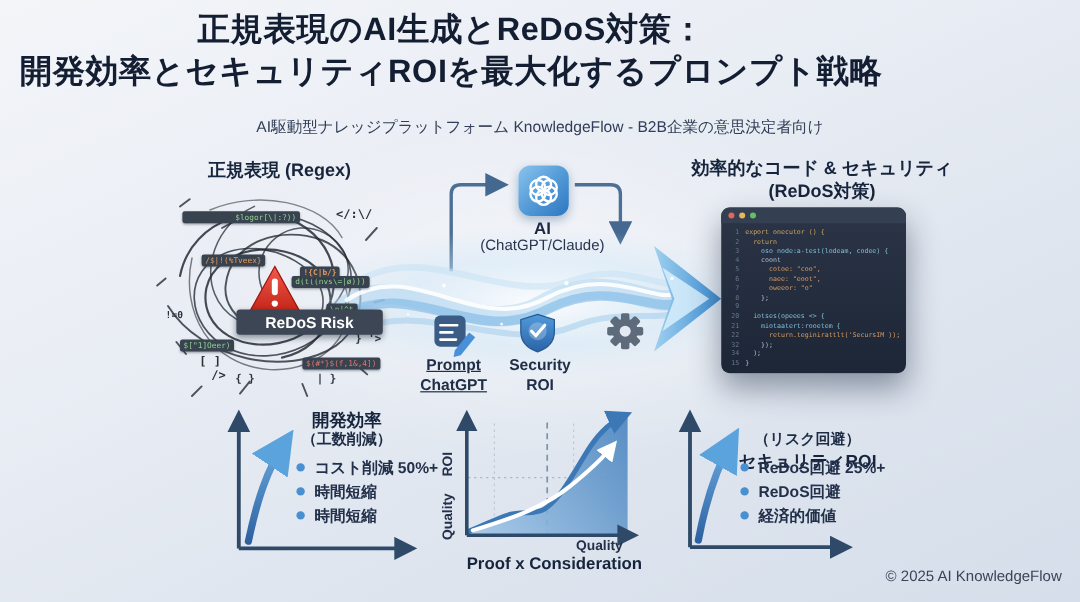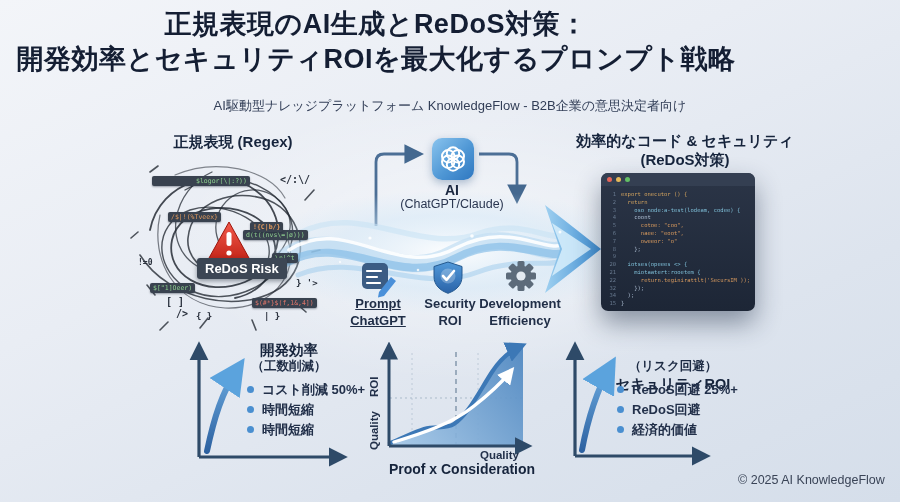--- a/index.html
+++ b/index.html
@@ -20,21 +20,21 @@
   
   .sec-h{font-weight:800;font-size:15px;color:#16243c;text-align:center;}
   
   .chip{position:absolute;background:#39424f;border-radius:2px;padding:1px 3px;
         font-family:"DejaVu Sans Mono", monospace;font-size:6.5px;line-height:8px;
         box-shadow:0 1px 2px rgba(20,30,45,.4);white-space:nowrap;}
   .chip.g{color:#8fd08f;} .chip.o{color:#e09a5e;} .chip.r{color:#e0766a;}
   .scat{position:absolute;font-family:"DejaVu Sans Mono", monospace;font-weight:bold;
         color:#2b323e;white-space:nowrap;}
   .risk-chip{position:absolute;left:197px;top:258px;background:#3c4654;color:#fff;
-        font-weight:800;font-size:13px;padding:3px 8px;border-radius:3px;
+        font-weight:800;font-size:13px;padding:3px 24px;border-radius:3px;
         box-shadow:0 2px 5px rgba(20,30,45,.45);}
   
   .ai-box{left:432px;top:138px;width:42px;height:42px;border-radius:10px;
           background:linear-gradient(135deg,#8ac4ee 0%,#4f97d5 55%,#2e77c0 100%);
           box-shadow:0 3px 8px rgba(40,80,130,.35);display:flex;align-items:center;justify-content:center;}
   .ai-label{left:407px;top:182px;width:90px;text-align:center;font-weight:800;font-size:14px;color:#1a2740;}
   .ai-sub{left:377px;top:197px;width:150px;text-align:center;font-size:12.5px;color:#2a3650;}
   
   .feat{width:120px;text-align:center;font-weight:800;font-size:13px;line-height:17px;color:#202e47;}
   
@@ -247,24 +247,20 @@
   <div class="abs ai-label">AI</div>
   <div class="abs ai-sub">(ChatGPT/Claude)</div>
 
   <div class="abs feat" style="left:318px;top:295px;text-decoration:underline;">
     <div>Prompt</div>
     <div>ChatGPT</div>
   </div>
   <div class="abs feat" style="left:390px;top:295px;">
     <div>Security</div>
     <div>ROI</div>
-  </div>
-  <div class="abs feat" style="left:460px;top:295px;">
-    <div>Development</div>
-    <div>Efficiency</div>
   </div>
 
   <div class="abs sec-h" style="left:570px;top:131px;width:230px;line-height:19px;">
     <div>効率的なコード &amp; セキュリティ</div>
     <div>(ReDoS対策)</div>
   </div>
 
   <div class="abs codewin">
     <div class="codebar">
       <span class="dot" style="background:#e5655a;"></span>

